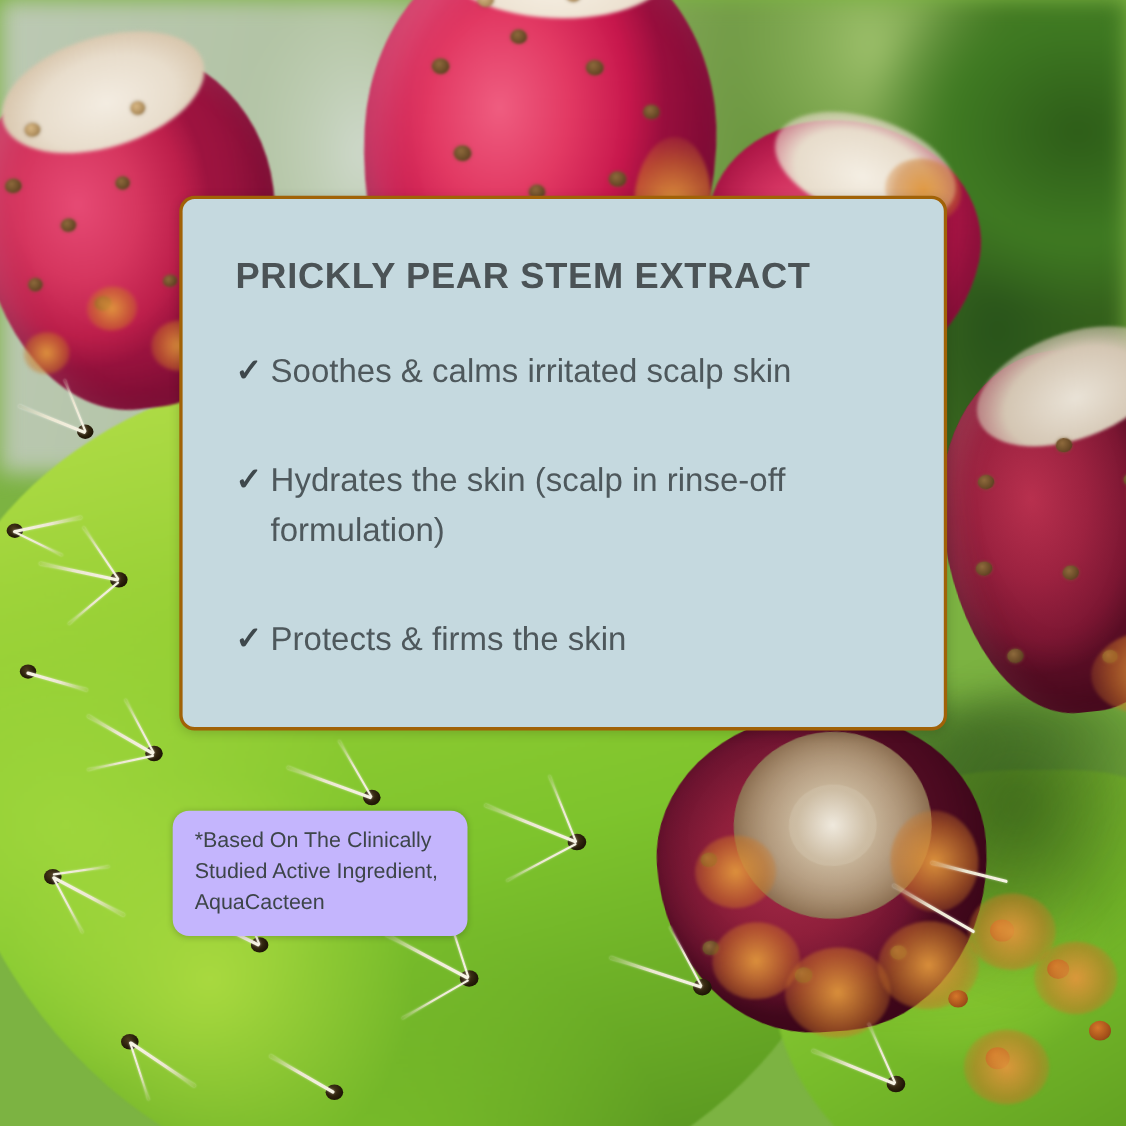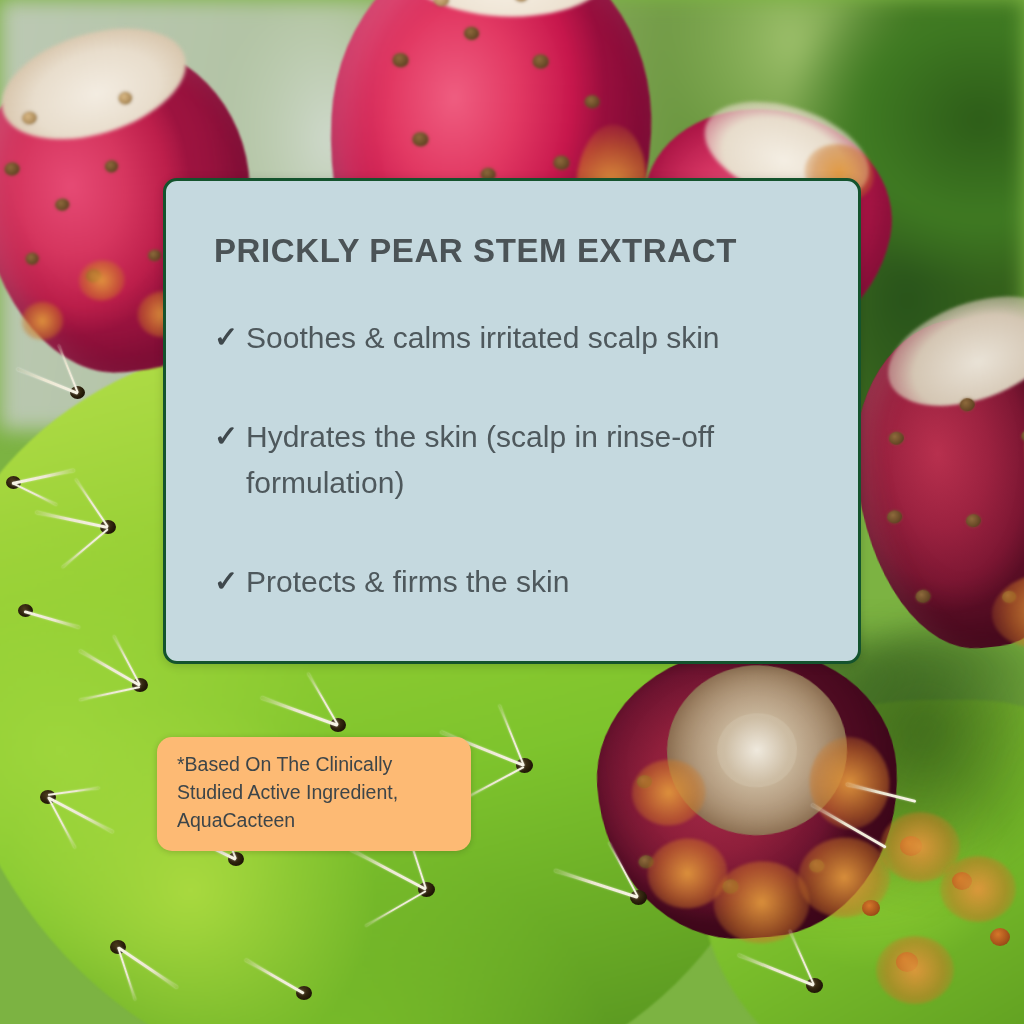--- a/index.html
+++ b/index.html
@@ -207,21 +207,21 @@
 
   
   .info-card {
     position: absolute;
     left: 163px;
     top: 178px;
     width: 698px;
     height: 486px;
     box-sizing: border-box;
     background: #c5d9df;
-    border: 3px solid #14532d;
+    border: 3px solid #a16207;
     border-radius: 14px;
     padding: 52px 24px 0 48px;
     box-shadow: 0 2px 10px rgba(0,0,0,.16);
   }
   .card-title {
     margin: 0 0 46px 0;
     font-size: 33px;
     font-weight: bold;
     letter-spacing: .6px;
     color: #4b5356;
@@ -246,23 +246,23 @@
     font-weight: 600;
     line-height: 1.55;
   }
   .bullet .btext { flex: 1 1 auto; max-width: 560px; }
 
   
   .footnote {
     position: absolute;
     left: 157px;
     top: 737px;
-    width: 314px;
+    width: 268px;
     box-sizing: border-box;
-    background: #fdba74;
+    background: #c4b5fd;
     border-radius: 15px;
     padding: 14px 20px 16px 20px;
     color: #3d4549;
     font-size: 19.5px;
     line-height: 1.43;
     box-shadow: 0 1px 6px rgba(0,0,0,.18);
   }
 </style>
 </head>
 <body>

